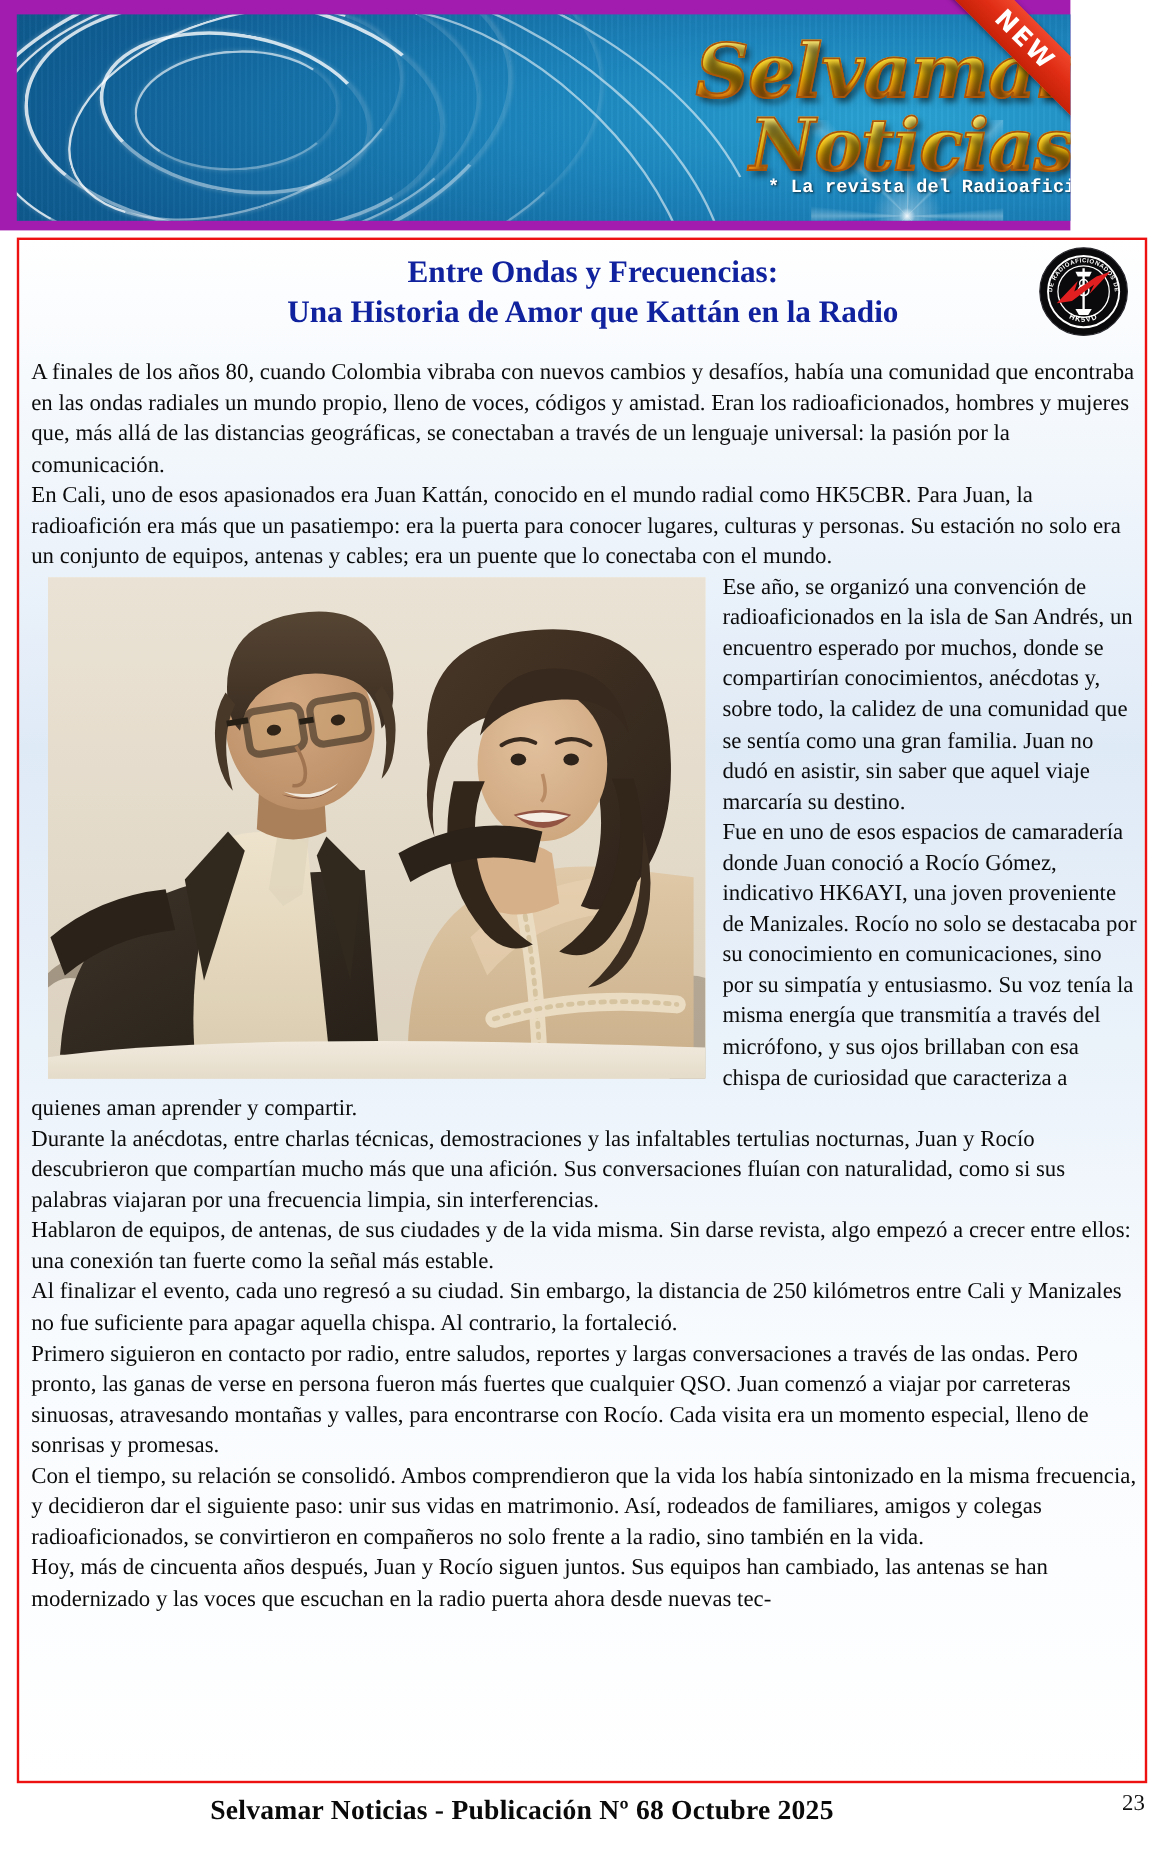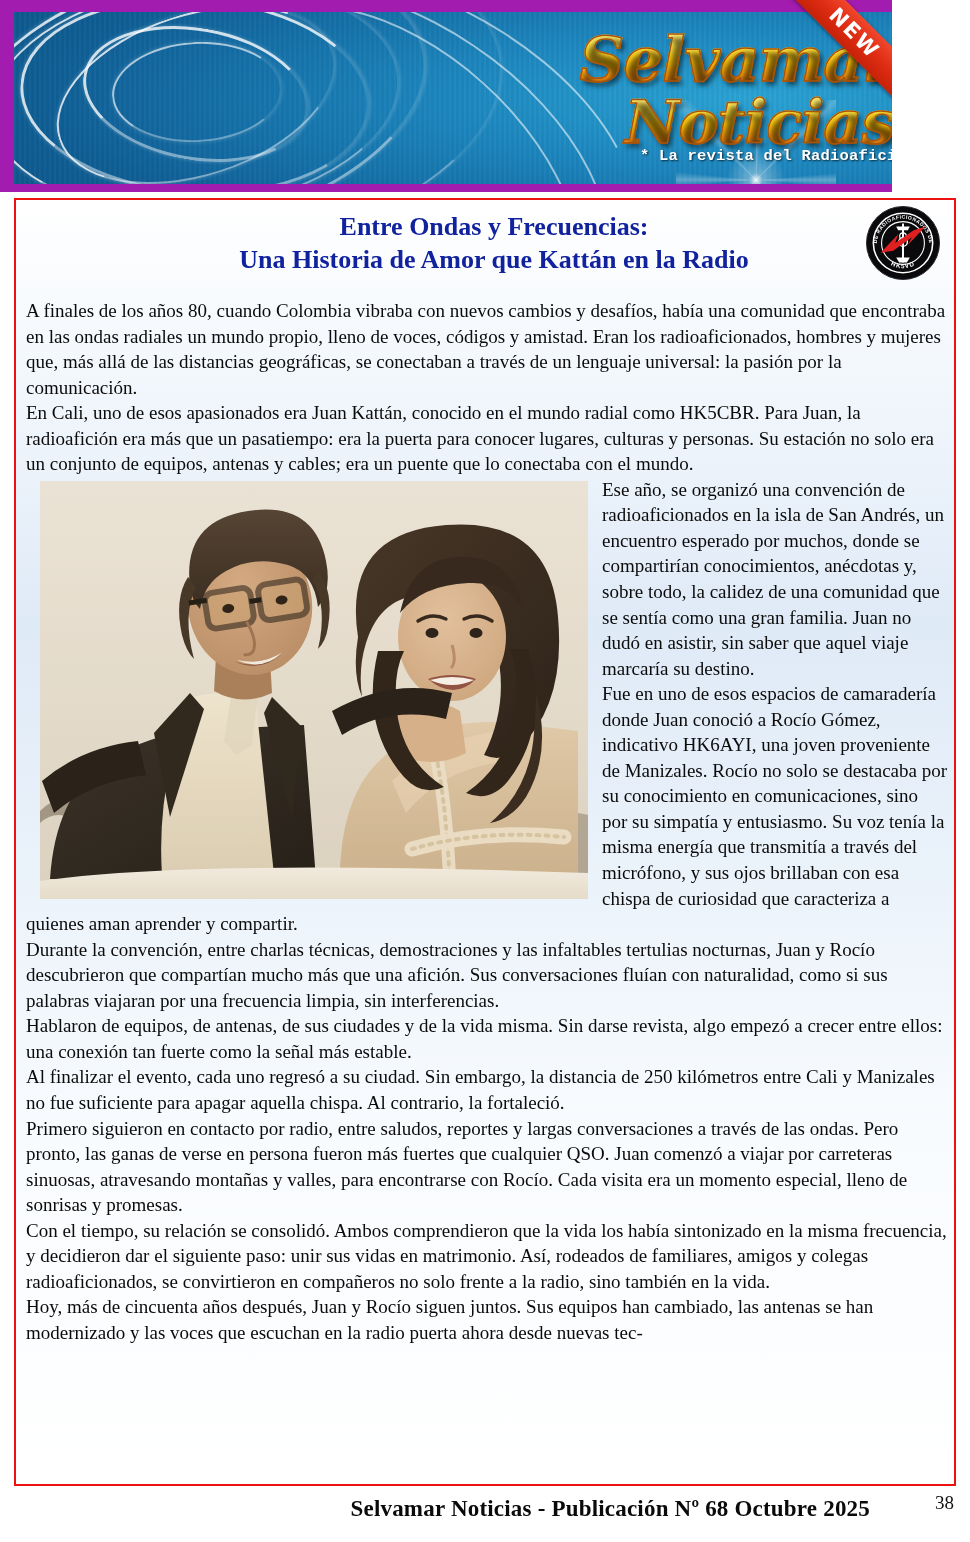--- a/index.html
+++ b/index.html
@@ -206,21 +206,21 @@
     position: absolute;
     right: 16px; top: 1492px;
     font-family: "Liberation Serif", "DejaVu Serif", serif;
     font-size: 19px;
     color: #111;
   }
   .footer {
     position: absolute;
     left: 0; top: 1496px;
     width: 870px;
-    text-align: right;
+    text-align: center;
     font-family: "Liberation Serif", "DejaVu Serif", serif;
     font-weight: bold;
     font-size: 23px;
     color: #0a0a0a;
     letter-spacing: .2px;
   }
 </style>
 </head>
 <body>
 
@@ -413,23 +413,23 @@
         <rect width="548" height="418" fill="#c8a971" opacity=".10"></rect>
         <rect width="548" height="418" fill="none"></rect>
       </svg>
     </div>
 
     <p>Ese año, se organizó una convención de radioaficionados en la isla de San Andrés, un encuentro esperado por muchos, donde se compartirían conocimientos, anécdotas y, sobre todo, la calidez de una comunidad que se sentía como una gran familia. Juan no dudó en asistir, sin saber que aquel viaje marcaría su destino.</p>
     <p>Fue en uno de esos espacios de camaradería donde Juan conoció a Rocío Gómez, indicativo HK6AYI, una joven proveniente de Manizales. Rocío no solo se destacaba por su conocimiento en comunicaciones, sino por su simpatía y entusiasmo. Su voz tenía la misma energía que transmitía a través del micrófono, y sus ojos brillaban con esa chispa de curiosidad que caracteriza a quienes aman aprender y compartir.</p>
 
     <div class="clear"></div>
 
-    <p>Durante la convención, entre charlas técnicas, demostraciones y las infaltables tertulias nocturnas, Juan y Rocío descubrieron que compartían mucho más que una afición. Sus conversaciones fluían con naturalidad, como si sus palabras viajaran por una frecuencia limpia, sin interferencias.</p>
+    <p>Durante la anécdotas, entre charlas técnicas, demostraciones y las infaltables tertulias nocturnas, Juan y Rocío descubrieron que compartían mucho más que una afición. Sus conversaciones fluían con naturalidad, como si sus palabras viajaran por una frecuencia limpia, sin interferencias.</p>
     <p>Hablaron de equipos, de antenas, de sus ciudades y de la vida misma. Sin darse revista, algo empezó a crecer entre ellos: una conexión tan fuerte como la señal más estable.</p>
     <p>Al finalizar el evento, cada uno regresó a su ciudad. Sin embargo, la distancia de 250 kilómetros entre Cali y Manizales no fue suficiente para apagar aquella chispa. Al contrario, la fortaleció.</p>
     <p>Primero siguieron en contacto por radio, entre saludos, reportes y largas conversaciones a través de las ondas. Pero pronto, las ganas de verse en persona fueron más fuertes que cualquier QSO. Juan comenzó a viajar por carreteras sinuosas, atravesando montañas y valles, para encontrarse con Rocío. Cada visita era un momento especial, lleno de sonrisas y promesas.</p>
     <p>Con el tiempo, su relación se consolidó. Ambos comprendieron que la vida los había sintonizado en la misma frecuencia, y decidieron dar el siguiente paso: unir sus vidas en matrimonio. Así, rodeados de familiares, amigos y colegas radioaficionados, se convirtieron en compañeros no solo frente a la radio, sino también en la vida.</p>
     <p>Hoy, más de cincuenta años después, Juan y Rocío siguen juntos. Sus equipos han cambiado, las antenas se han modernizado y las voces que escuchan en la radio puerta ahora desde nuevas tec-</p>
   </div>
 </div>
 
-<div class="pagenum">38</div>
+<div class="pagenum">23</div>
 <div class="footer">Selvamar Noticias  -  Publicación Nº 68 Octubre 2025</div>
 
 </body></html>

